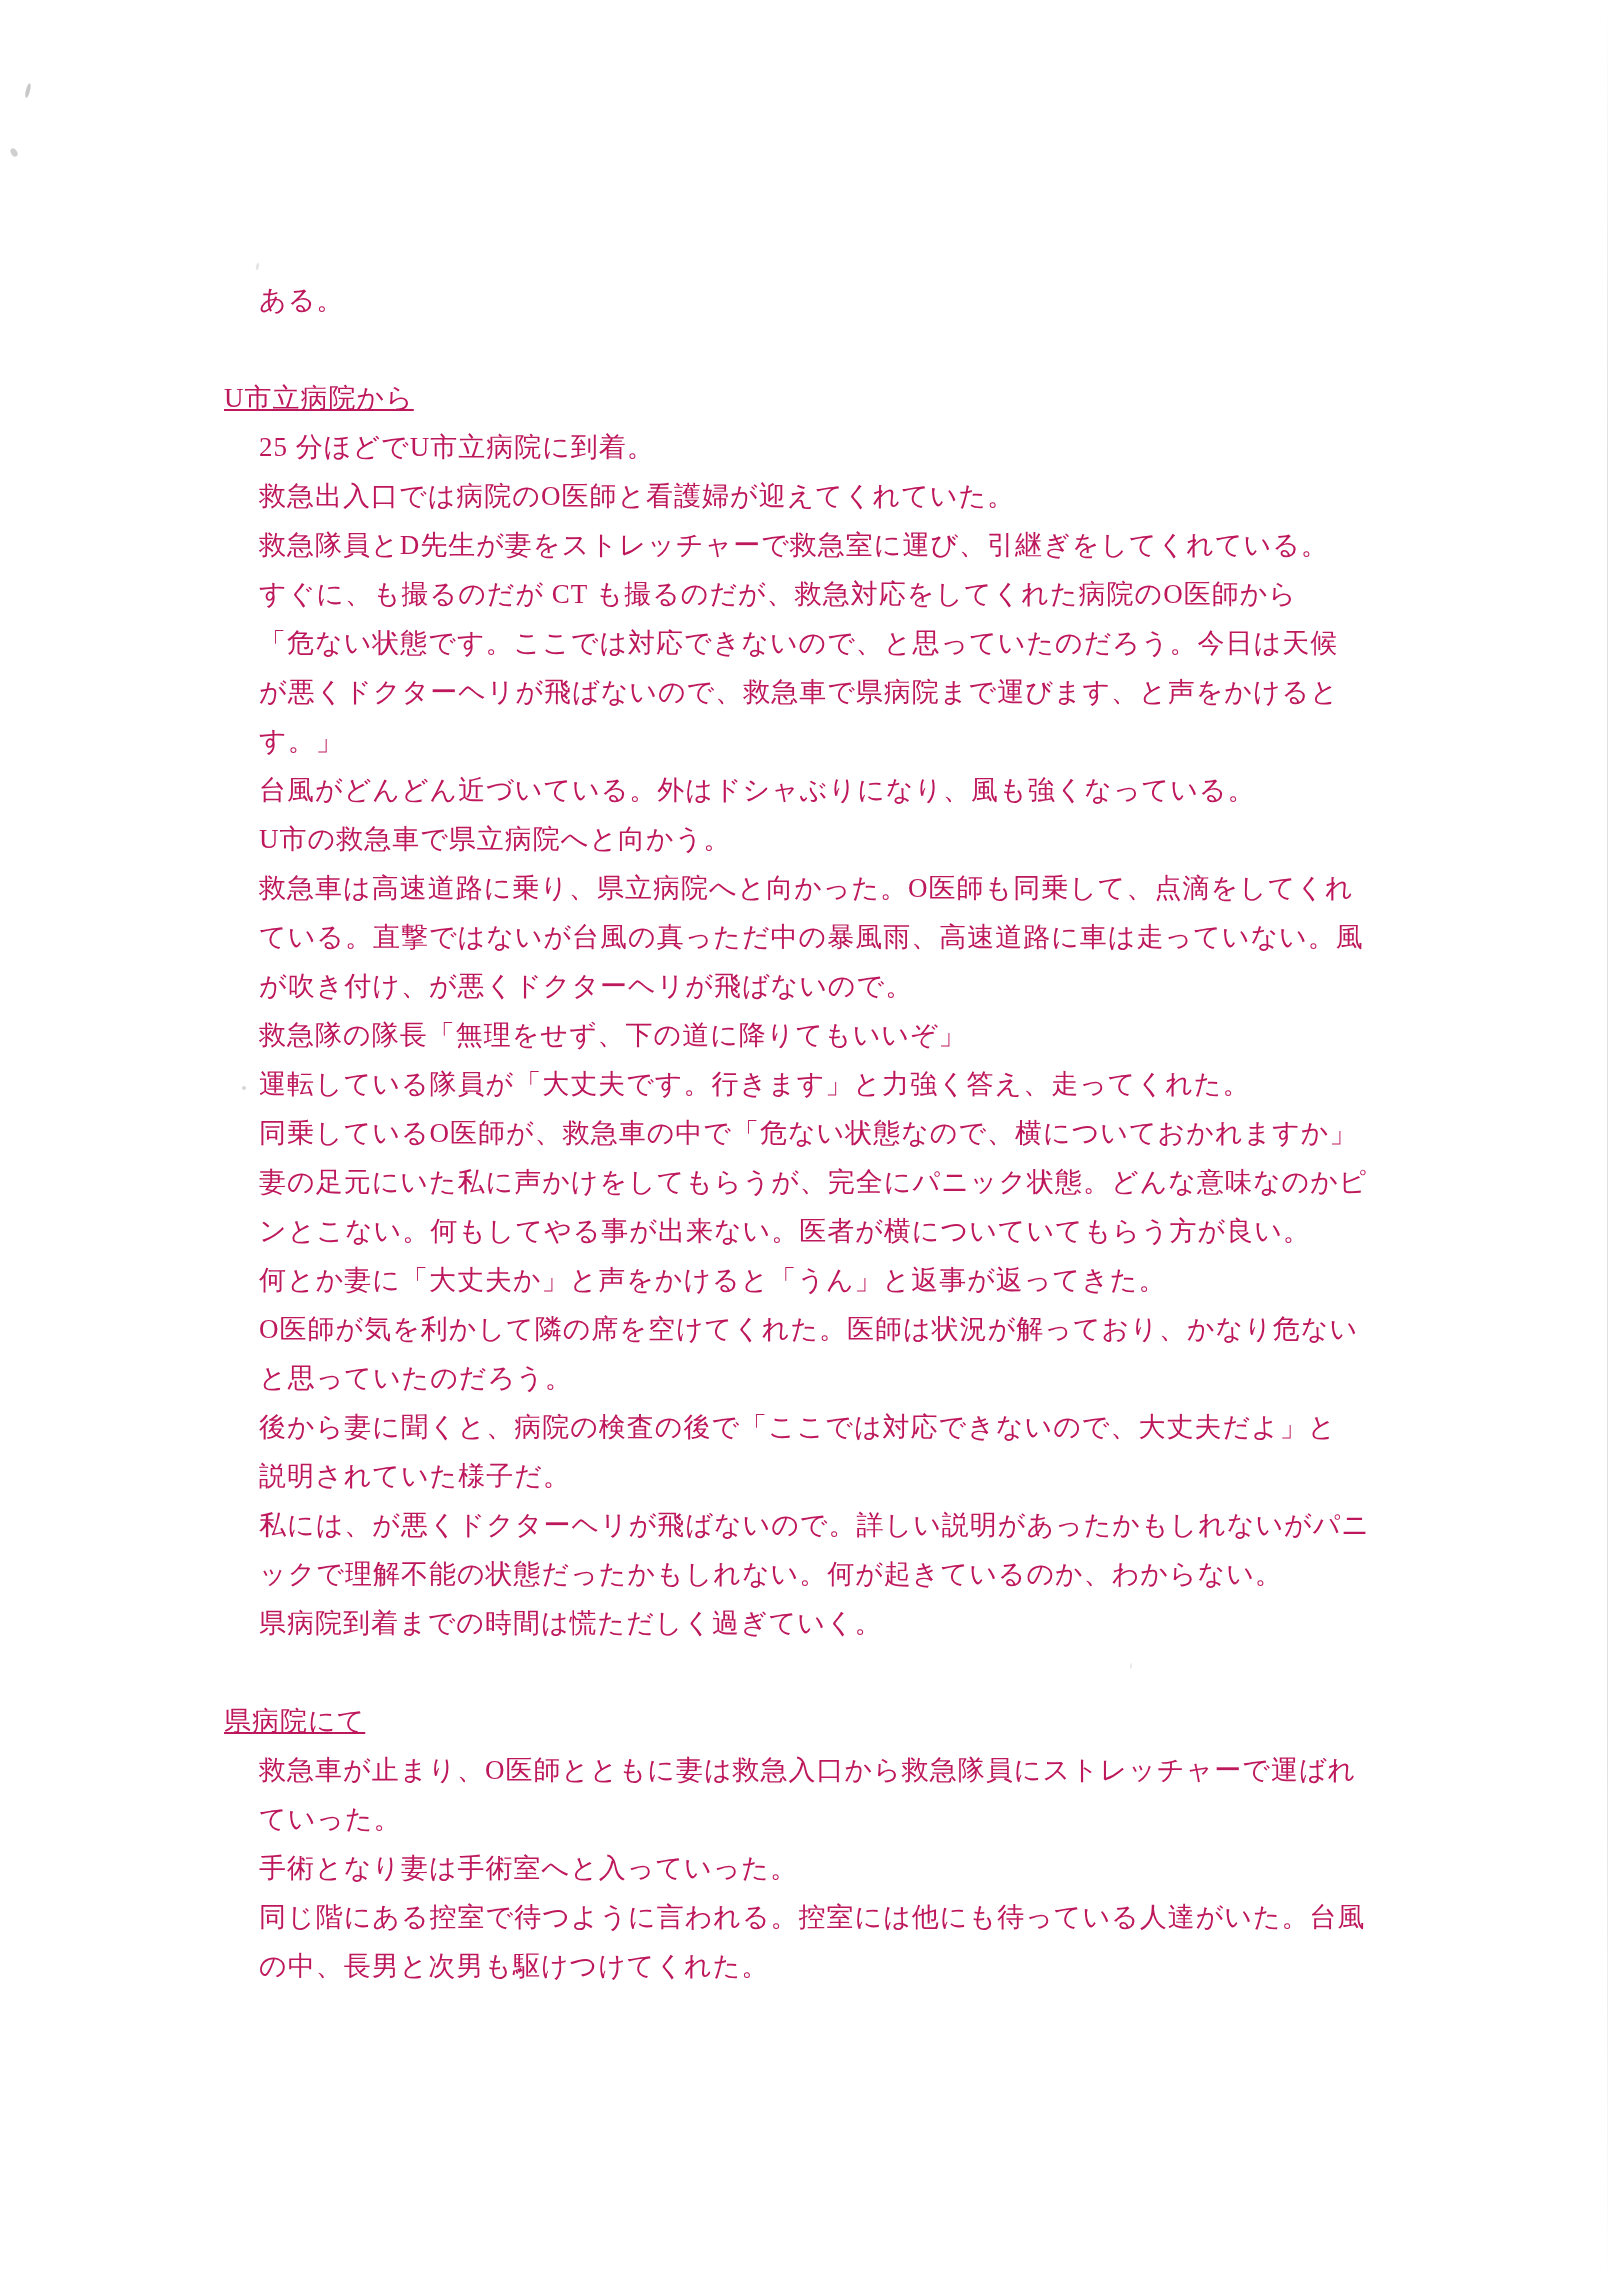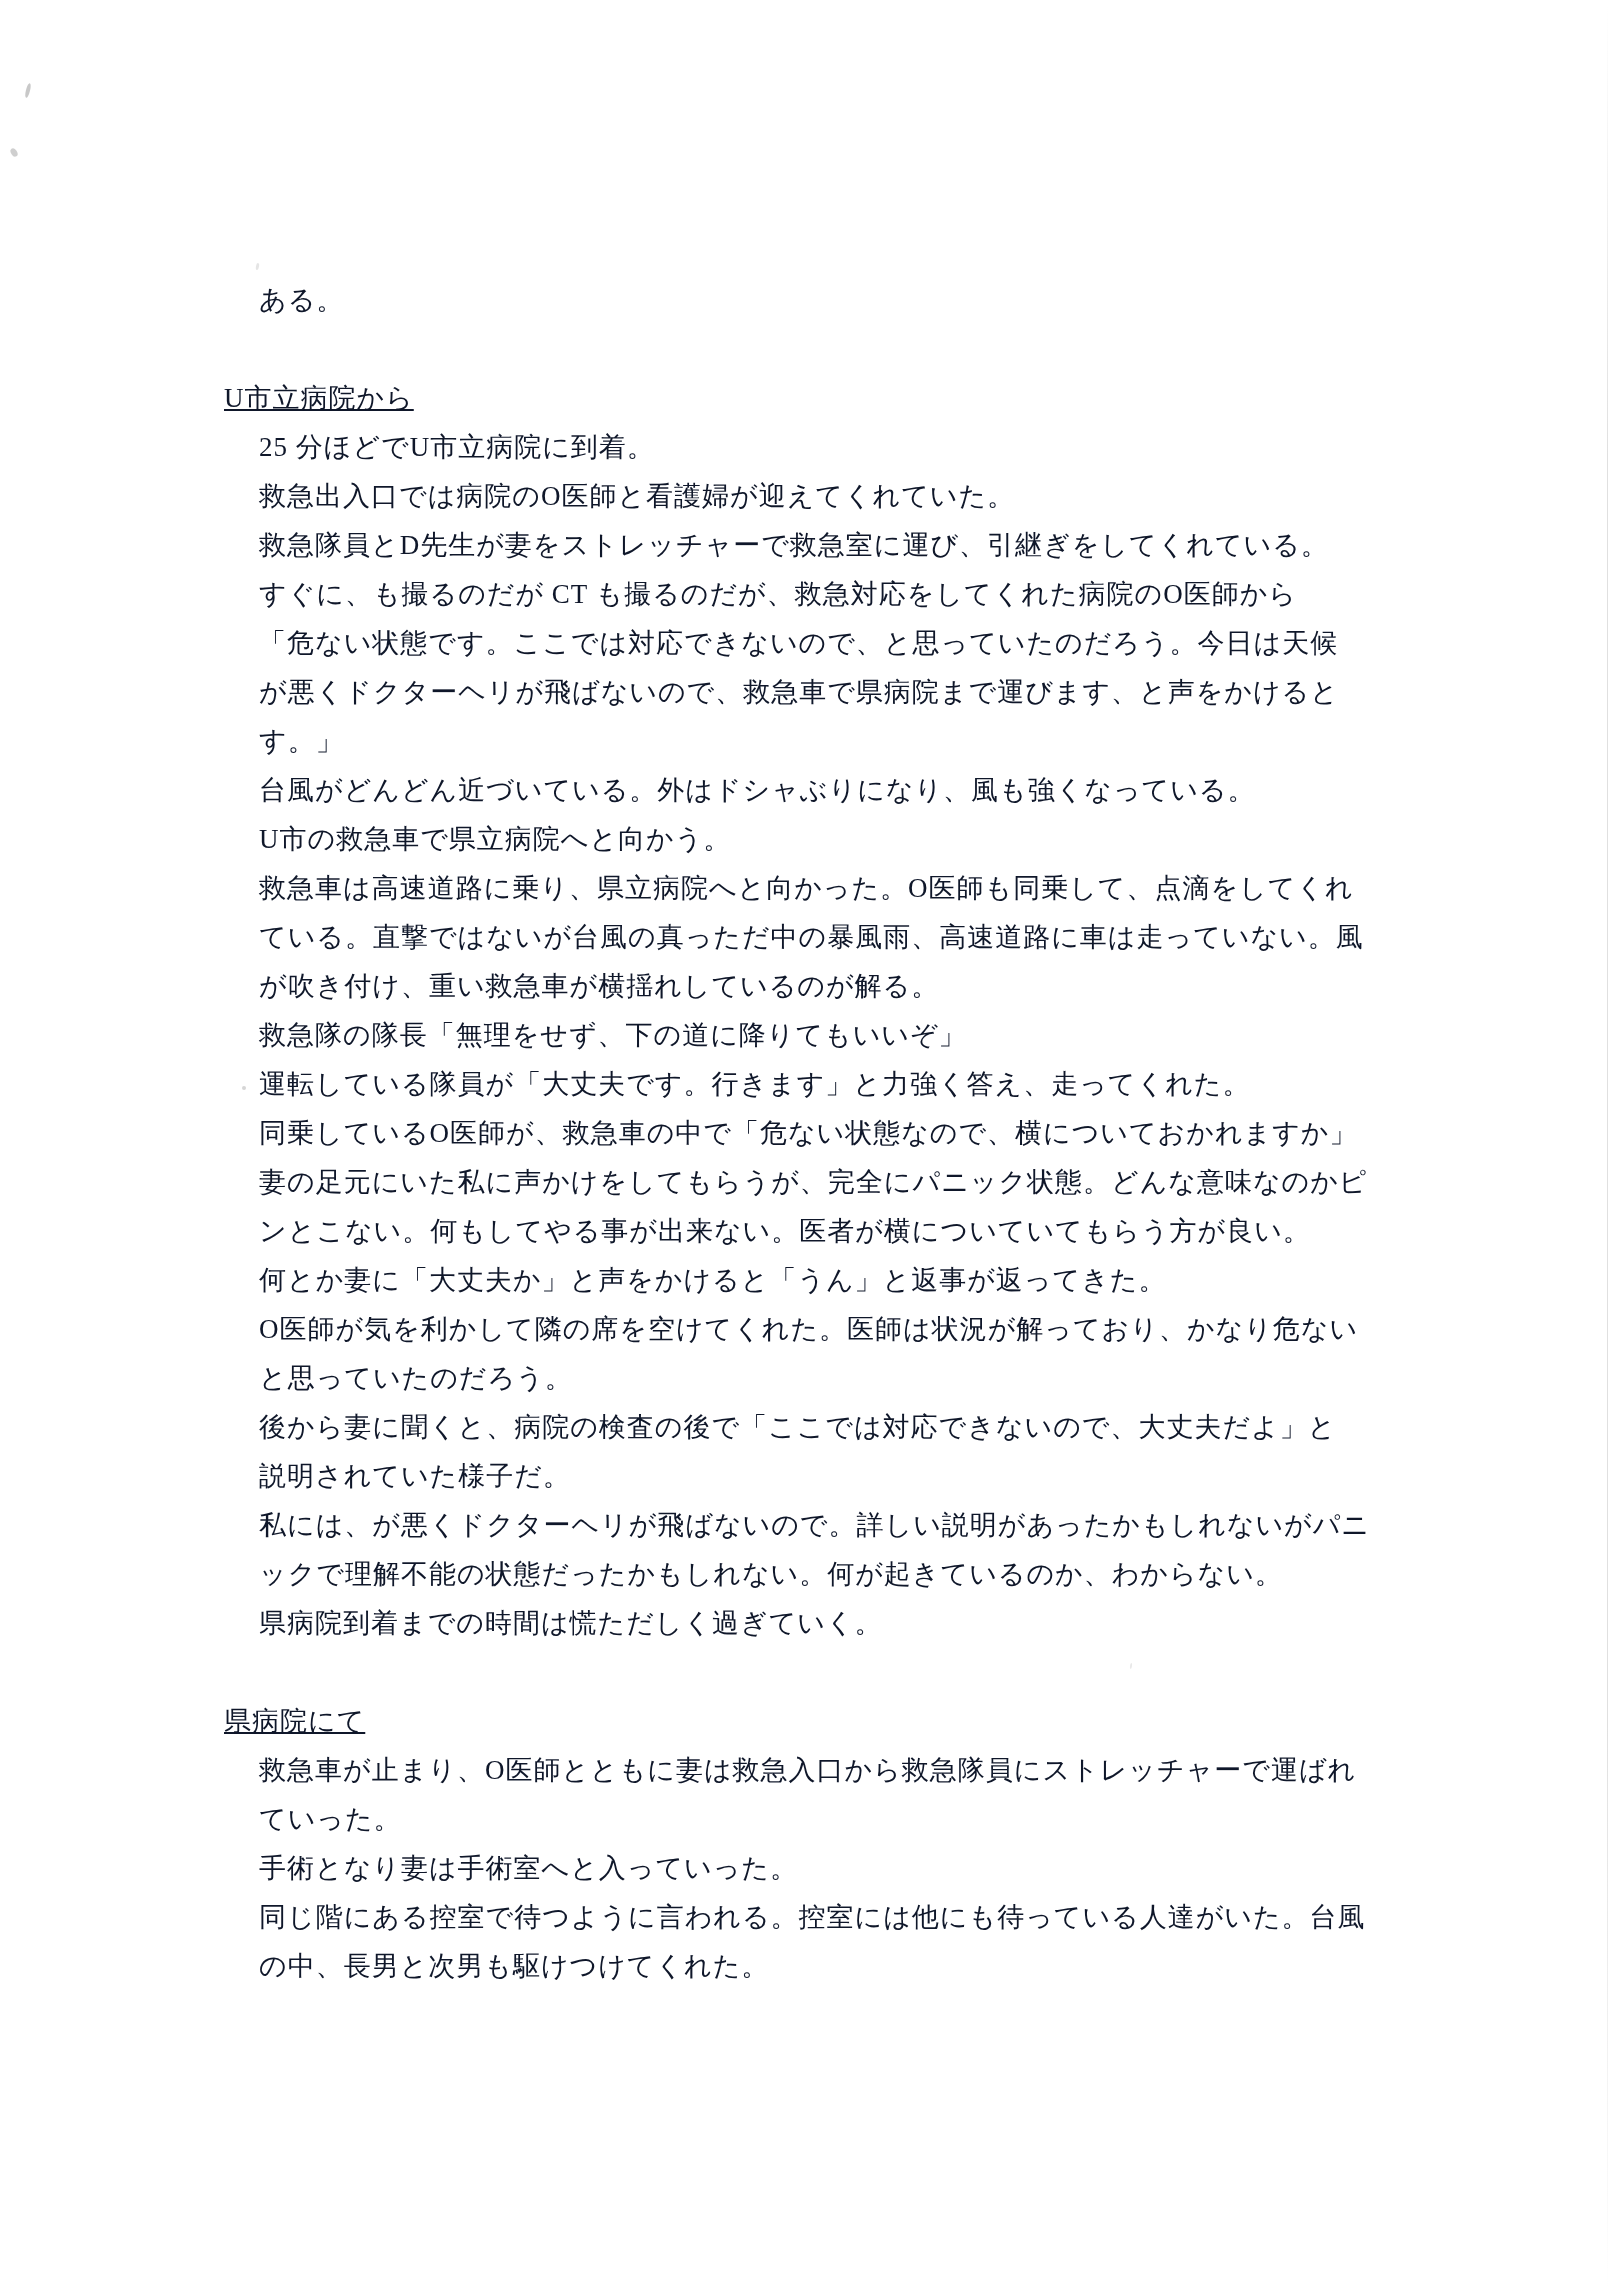--- a/index.html
+++ b/index.html
@@ -20,21 +20,21 @@
     position: absolute;
     top: 276px;
     left: 0;
     width: 1623px;
   }
   .line {
     height: 49px;
     line-height: 49px;
     font-size: 27px;
     letter-spacing: 1px;
-    color: #0f172a;
+    color: #be185d;
     white-space: pre;
     margin-left: 259px;
     text-rendering: optimizeLegibility;
   }
   .line.heading {
     margin-left: 224px;
     text-decoration: underline;
   }
   .line.blank {
     margin-left: 0;
@@ -71,21 +71,21 @@
       <div class="line body">救急出入口では病院のO医師と看護婦が迎えてくれていた。</div>
       <div class="line body">救急隊員とD先生が妻をストレッチャーで救急室に運び、引継ぎをしてくれている。</div>
       <div class="line body">すぐに、も撮るのだが CT も撮るのだが、救急対応をしてくれた病院のO医師から</div>
       <div class="line body">「危ない状態です。ここでは対応できないので、と思っていたのだろう。今日は天候</div>
       <div class="line body">が悪くドクターヘリが飛ばないので、救急車で県病院まで運びます、と声をかけると</div>
       <div class="line body">す。」</div>
       <div class="line body">台風がどんどん近づいている。外はドシャぶりになり、風も強くなっている。</div>
       <div class="line body">U市の救急車で県立病院へと向かう。</div>
       <div class="line body">救急車は高速道路に乗り、県立病院へと向かった。O医師も同乗して、点滴をしてくれ</div>
       <div class="line body">ている。直撃ではないが台風の真っただ中の暴風雨、高速道路に車は走っていない。風</div>
-      <div class="line body">が吹き付け、重い救急車が横揺れしているのが解る。</div>
+      <div class="line body">が吹き付け、が悪くドクターヘリが飛ばないので。</div>
       <div class="line body">救急隊の隊長「無理をせず、下の道に降りてもいいぞ」</div>
       <div class="line body">運転している隊員が「大丈夫です。行きます」と力強く答え、走ってくれた。</div>
       <div class="line body">同乗しているO医師が、救急車の中で「危ない状態なので、横についておかれますか」</div>
       <div class="line body">妻の足元にいた私に声かけをしてもらうが、完全にパニック状態。どんな意味なのかピ</div>
       <div class="line body">ンとこない。何もしてやる事が出来ない。医者が横についていてもらう方が良い。</div>
       <div class="line body">何とか妻に「大丈夫か」と声をかけると「うん」と返事が返ってきた。</div>
       <div class="line body">O医師が気を利かして隣の席を空けてくれた。医師は状況が解っており、かなり危ない</div>
       <div class="line body">と思っていたのだろう。</div>
       <div class="line body">後から妻に聞くと、病院の検査の後で「ここでは対応できないので、大丈夫だよ」と</div>
       <div class="line body">説明されていた様子だ。</div>

